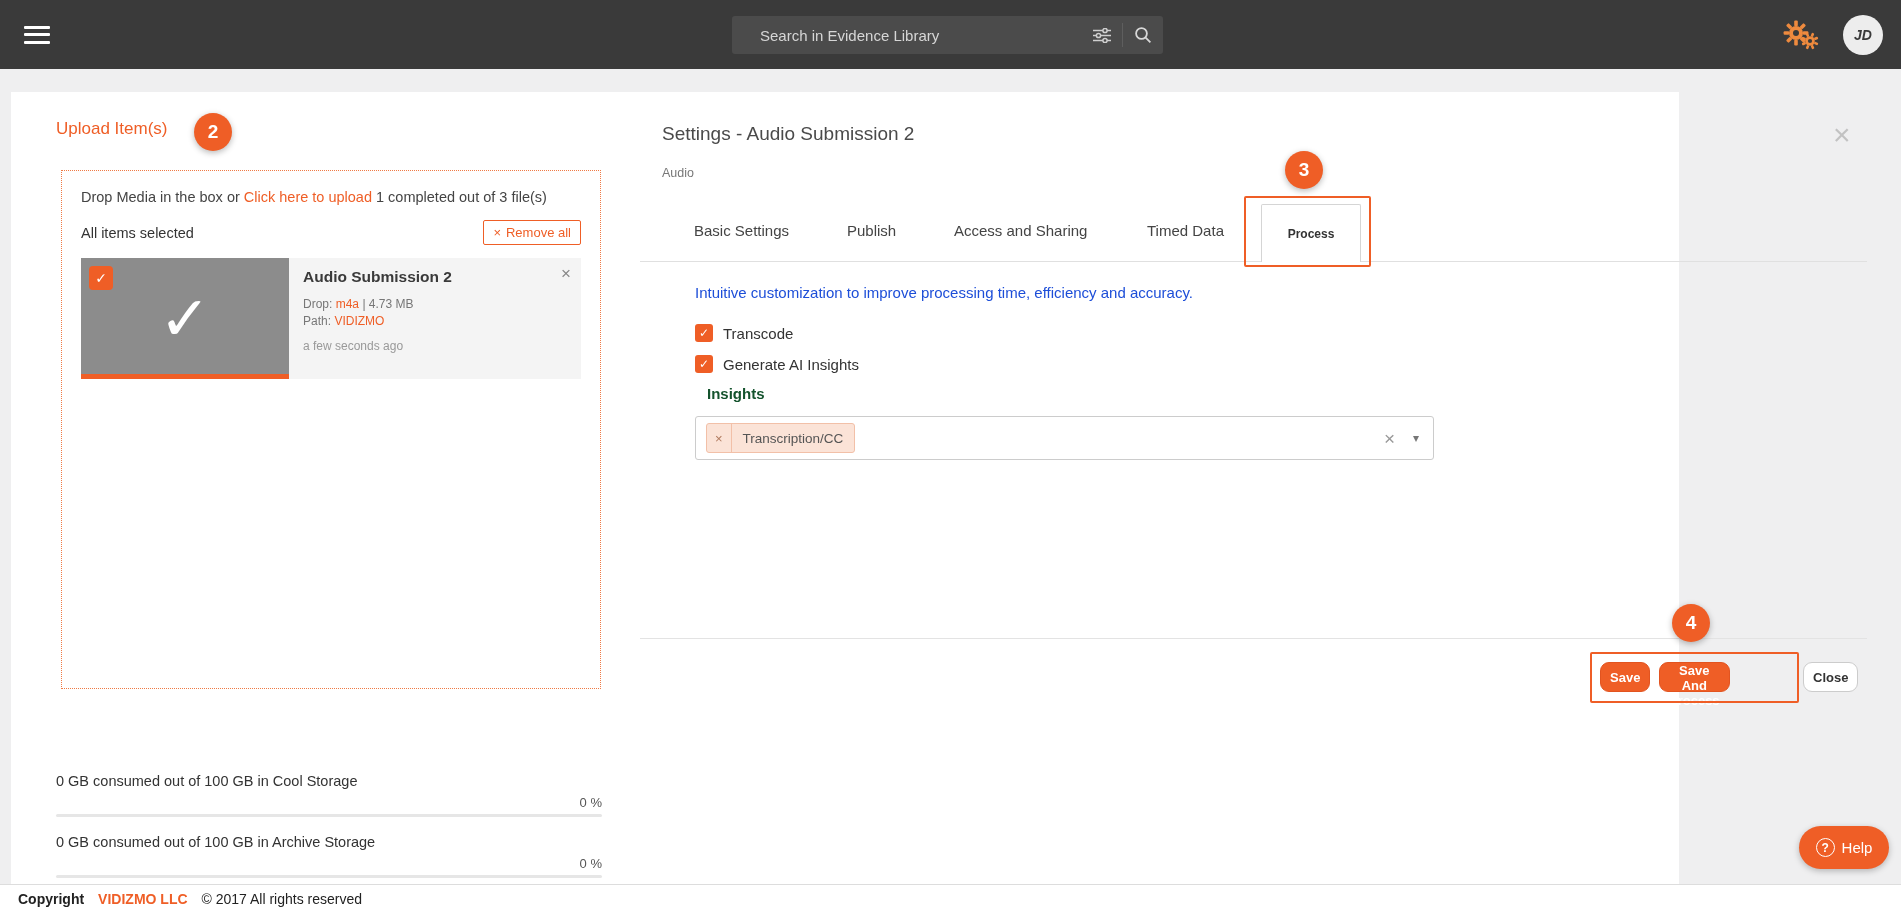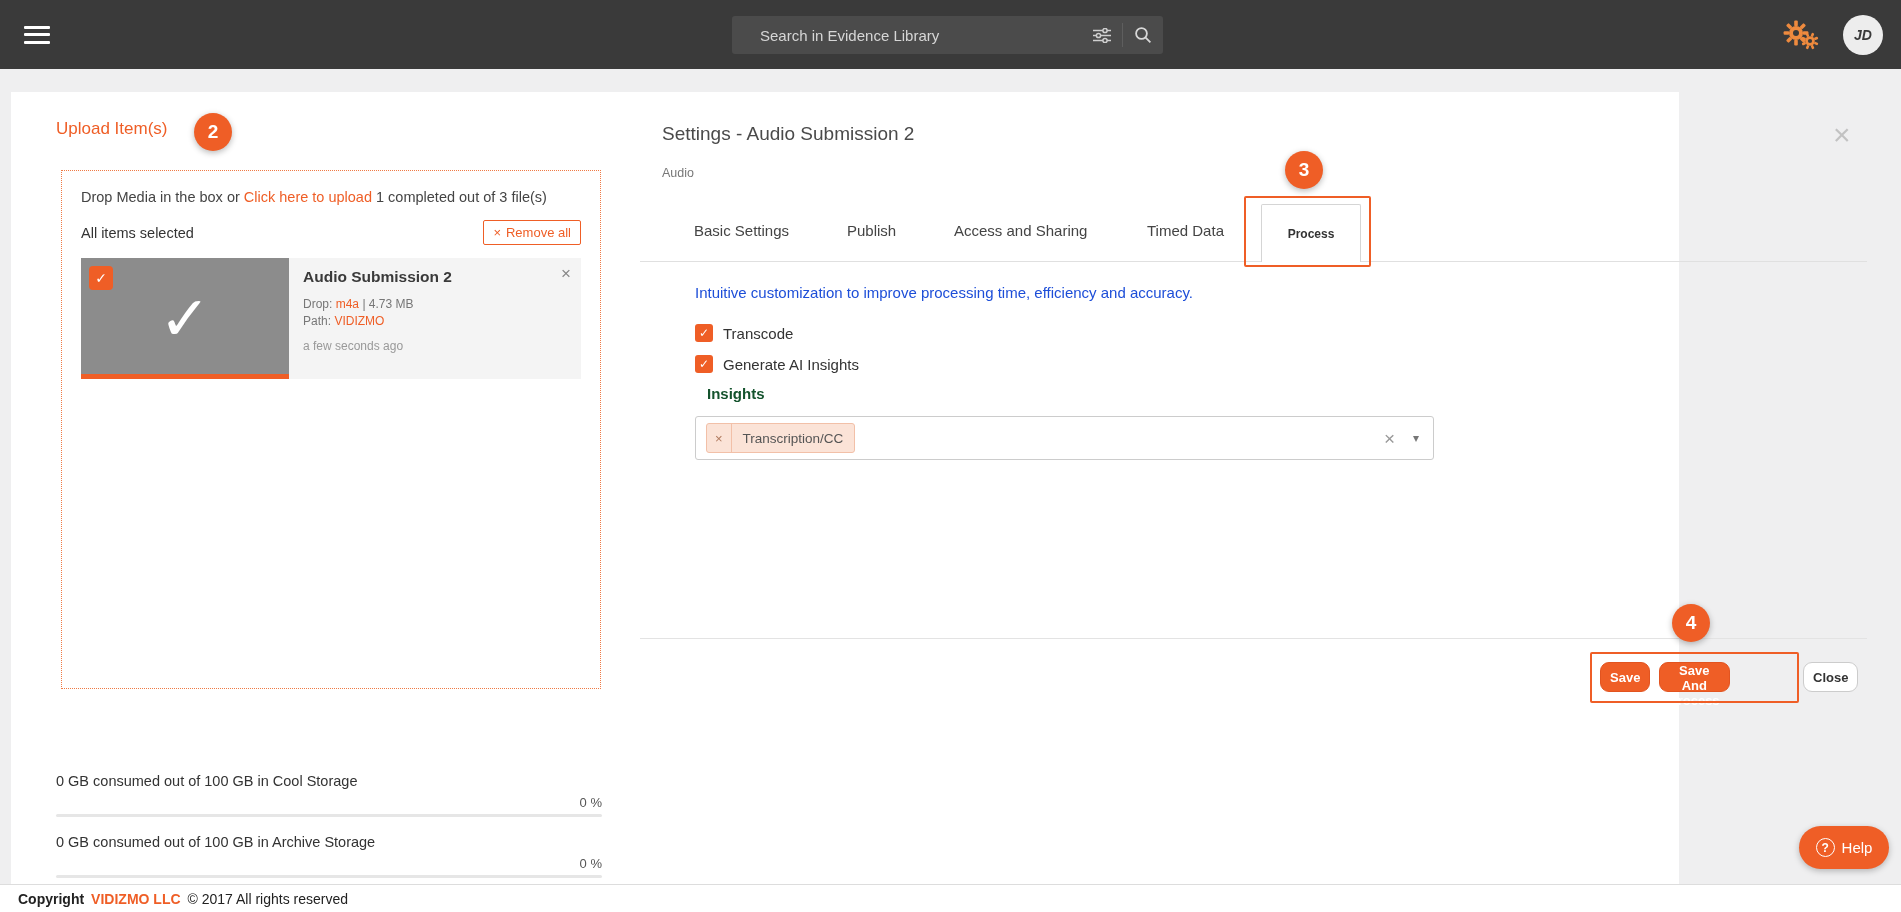--- a/index.html
+++ b/index.html
@@ -133,21 +133,21 @@
     box-shadow:0 2px 6px rgba(0,0,0,.25);
   }
   .help-q {
     width:19px; height:19px; border:1.6px solid #fff; border-radius:50%;
     font-size:12px; font-weight:bold; display:flex; align-items:center; justify-content:center;
   }
   .help-label { font-size:15px; font-weight:normal; }
   .footer {
     position:absolute; left:0; top:884px; width:1901px; height:28px;
     background:#fff; border-top:1px solid #ddd;
-    font-size:14px; color:#222; padding-left:18px; display:flex; align-items:center; gap:7px;
+    font-size:14px; color:#222; padding-left:18px; display:flex; align-items:center; gap:14px;
   }
   .f-bold { font-weight:bold; }
   .f-brand { color:#ef5e26; font-weight:bold; cursor:pointer; }
 </style>
 </head>
 <body>
 
 <div class="topbar">
   <div class="hamburger">
       <span></span>

